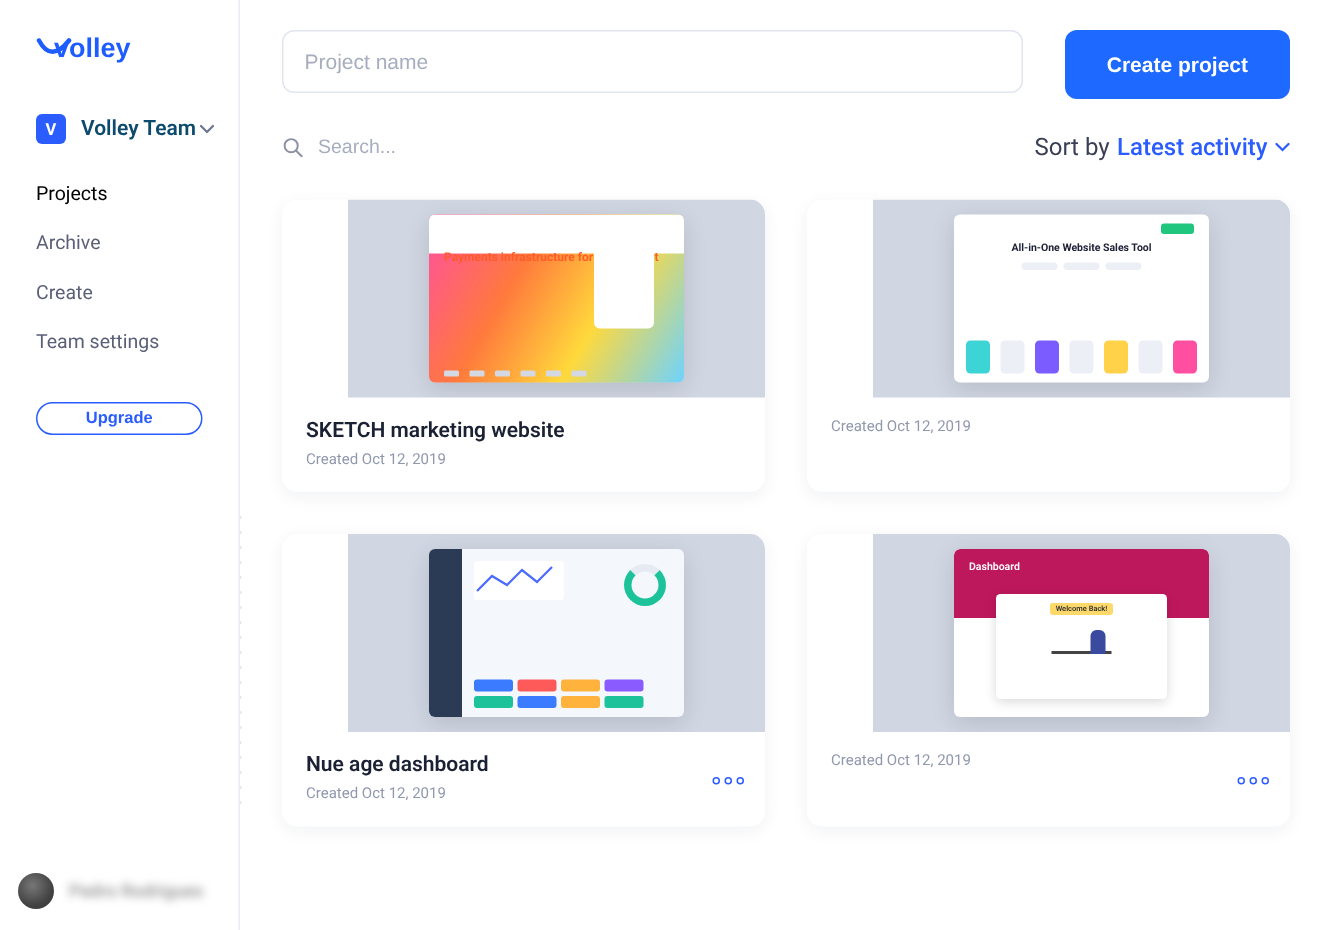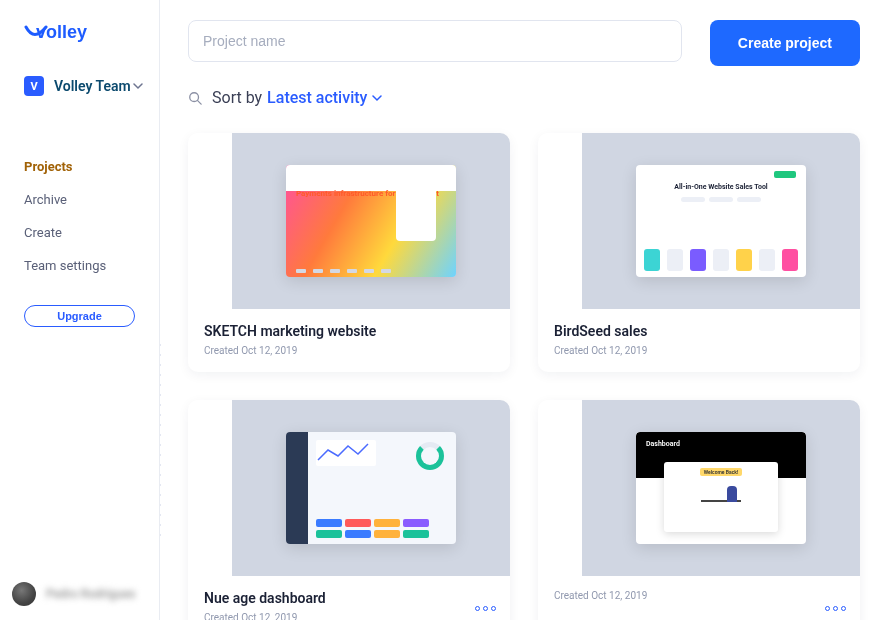--- a/index.html
+++ b/index.html
@@ -63,23 +63,22 @@
     list-style: none;
     padding: 0 24px;
   }
   .nav li {
     margin-bottom: 18px;
     font-size: 13px;
     color: #5a6078;
     cursor: pointer;
   }
   .nav li.active {
-    color: #a16207;
-    font-weight: 700;
-    margin-top: 37px;
+    color: #000000;
+    font-weight: 400;
   }
   .upgrade-btn {
     margin: 14px 24px 0;
     display: inline-block;
     padding: 4px 12px;
     border: 1px solid #2a5cff;
     border-radius: 14px;
     color: #2a5cff;
     font-size: 11px;
     font-weight: 600;
@@ -189,21 +188,21 @@
     gap: 28px;
   }
   .card {
     border-radius: 10px;
     overflow: hidden;
     background: #fff;
     box-shadow: 0 3px 12px rgba(20,30,60,0.06);
     cursor: pointer;
   }
   .thumb {
-    height: 176px;
+    height: 132px;
     background: #d0d6e2;
     display: flex;
     align-items: center;
     justify-content: center;
     overflow: hidden;
     margin-left: 44px;
   }
   .thumb-inner {
     width: 170px;
     height: 112px;
@@ -259,21 +258,21 @@
   .mock3 { background:#f4f7fc; display:flex;}
   .mock3 .side { width:22px; background:#2b3a55;}
   .mock3 .charts { flex:1; padding:8px; position:relative;}
   .mock3 .line { width:60px; height:26px; background:#fff; border-radius:2px; position:relative; overflow:hidden;}
   .mock3 .line svg{position:absolute; inset:0;}
   .mock3 .donut { position:absolute; right:12px; top:10px; width:28px; height:28px; border:5px solid #1bc29a; border-top-color:#e5eaf3; border-radius:50%;}
   .mock3 .bars { position:absolute; left:8px; bottom:6px; display:flex; flex-wrap:wrap; gap:3px; width:120px;}
   .mock3 .bars span { width:26px; height:8px; border-radius:2px; display:block;}
 
   .mock4 { background:#fff; }
-  .mock4 .band { height:46px; background:#000000; border-radius:4px 4px 0 0; position:relative;}
+  .mock4 .band { height:46px; background:#be185d; border-radius:4px 4px 0 0; position:relative;}
   .mock4 .band .t { position:absolute; left:10px; top:8px; color:#fff; font-size:7px; font-weight:600;}
   .mock4 .panel { position:absolute; left:28px; right:28px; top:30px; bottom:12px; background:#fff; border-radius:3px; box-shadow:0 2px 8px rgba(0,0,0,.15); display:flex; flex-direction:column; align-items:center; padding:6px;}
   .mock4 .panel .wb { font-size:5px; background:#ffd86a; color:#333; padding:1px 4px; border-radius:2px; font-weight:600;}
   .mock4 .panel .illus { width:40px; height:26px; margin-top:6px; position:relative;}
   .mock4 .panel .desk { position:absolute; left:0; right:0; bottom:6px; height:2px; background:#444;}
   .mock4 .panel .person { position:absolute; right:4px; bottom:6px; width:10px; height:16px; background:#3a4a9e; border-radius:4px 4px 0 0;}
 </style>
 </head>
 <body>
 
@@ -315,20 +314,21 @@
   <div class="top-row">
     <input class="project-name-input" type="text" placeholder="Project name" style="">
     <button class="create-btn">Create project</button>
   </div>
 
   <div class="search-row">
     <svg class="search-icon" viewBox="0 0 16 16">
       <circle cx="7" cy="7" r="5" stroke="currentColor" stroke-width="1.5" fill="none"></circle>
       <line x1="11" y1="11" x2="15" y2="15" stroke="currentColor" stroke-width="1.5" stroke-linecap="round"></line>
     </svg>
+    <input class="search-input" type="text" placeholder="Search..." style="">
     <div class="sort-wrap">
       <span>Sort by</span>
       <span class="sort-value">Latest activity</span>
       <svg class="chevron-down" viewBox="0 0 10 10">
         <path d="M1 3 L5 7 L9 3" stroke="currentColor" stroke-width="1.5" fill="none" stroke-linecap="round"></path>
       </svg>
     </div>
   </div>
 
   <div class="grid">
@@ -370,21 +370,20 @@
             <span style="background:#eceff6"></span>
             <span style="background:#7a5cff"></span>
             <span style="background:#eceff6"></span>
             <span style="background:#ffd24a"></span>
             <span style="background:#eceff6"></span>
             <span style="background:#ff4fa1"></span>
           </div>
         </div>
       </div>
       <div class="card-body">
-        <div class="card-title">BirdSeed sales</div>
         <div class="card-meta">Created Oct 12, 2019</div>
       </div>
     </div>
 
     <div class="card">
       <div class="thumb">
         <div class="thumb-inner mock3">
           <div class="side"></div>
           <div class="charts">
             <div class="line">

